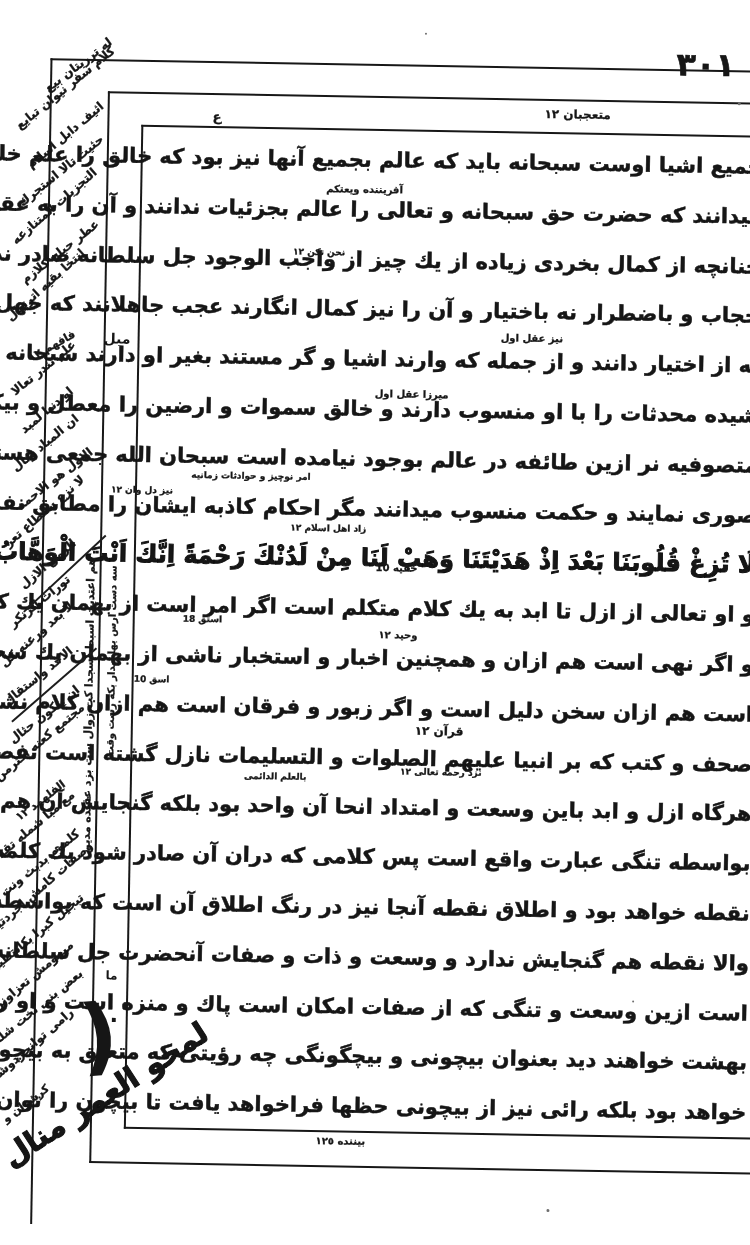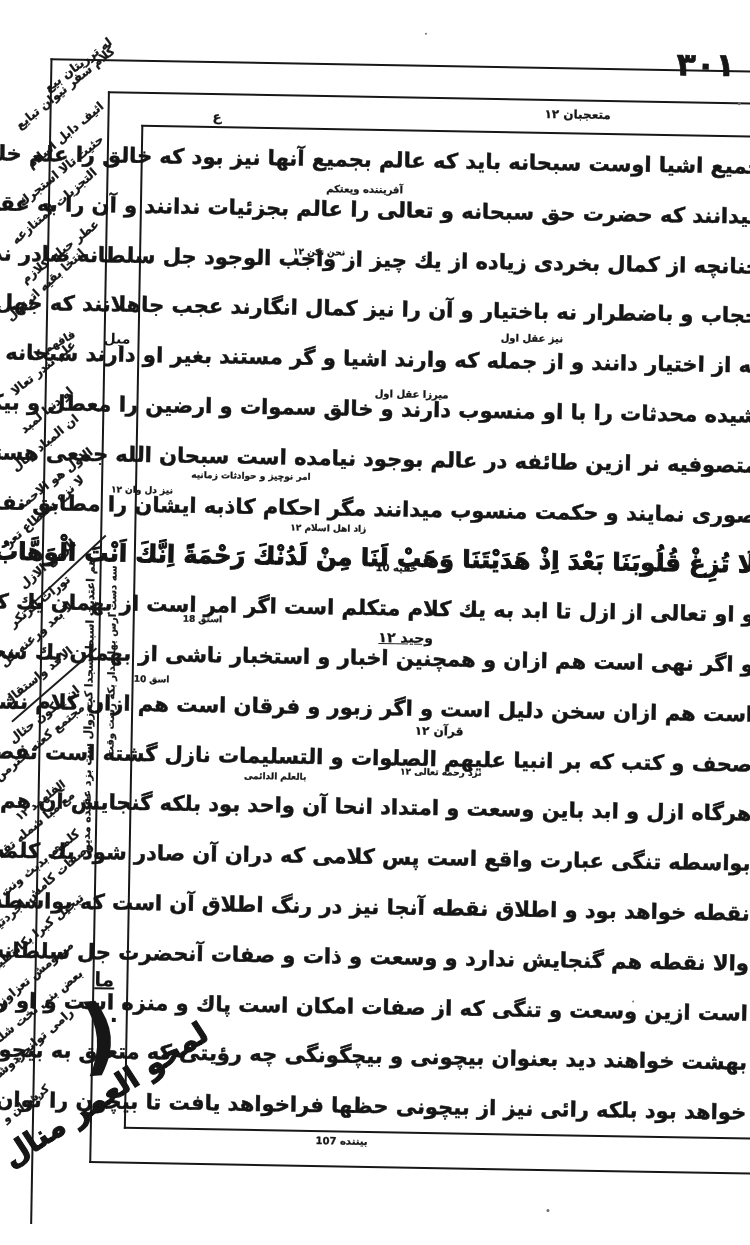--- a/index.html
+++ b/index.html
@@ -81,26 +81,26 @@
       <div class="gloss" style="left: 213px; top: 112px; font-size: 13px;">ع</div>
       <div class="gloss" style="left: 328px; top: 184px; font-size: 10px;">آفريننده ويعتكم</div>
       <div class="gloss" style="left: 296px; top: 248px; font-size: 9px;">نحن تكن ١٢</div>
       <div class="gloss" style="left: 505px; top: 330px; font-size: 10px;">نيز عقل اول</div>
       <div class="gloss" style="left: 380px; top: 388px; font-size: 10px;">ميرزا عقل اول</div>
       <div class="gloss" style="left: 198px; top: 473px; font-size: 9px;">امر نوچيز و حوادثات زمانيه</div>
       <div class="gloss" style="left: 118px; top: 489px; font-size: 9px;">نيز دل وان ١٢</div>
       <div class="gloss" style="left: 298px; top: 524px; font-size: 9px;">زاد اهل اسلام ١٢</div>
       <div class="gloss" style="left: 384px; top: 562px; font-size: 10px;">خفيه 10</div>
       <div class="gloss" style="left: 192px; top: 617px; font-size: 9px;">استق 18</div>
-      <div class="gloss" style="left: 388px; top: 629px; font-size: 14px; text-decoration: underline;">وحيد ١٢</div>
+      <div class="gloss" style="left: 388px; top: 629px; font-size: 10px;">وحيد ١٢</div>
       <div class="gloss" style="left: 144px; top: 678px; font-size: 9px;">اسق 10</div>
       <div class="gloss" style="left: 426px; top: 687px; font-size: 12px; margin-top: 36px;">قرآن ١٢</div>
       <div class="gloss" style="left: 256px; top: 773px; font-size: 9px;">بالعلم الدائمى</div>
       <div class="gloss" style="left: 412px; top: 766px; font-size: 9px;">نزد رحمه تعالى ١٢</div>
-      <div class="gloss" style="left: 334px; top: 1136px; font-size: 10px;">بيننده 107</div>
+      <div class="gloss" style="left: 334px; top: 1136px; font-size: 10px;">بيننده ١٢٥</div>
     </div>
   <div id="margin-layer">
       <div class="mnote" style="left: 46px; top: 88px; font-size: 12px; transform: rotate(-38deg);">له ترريتان بيع</div>
       <div class="mnote" style="left: 18px; top: 126px; font-size: 12px; transform: rotate(-40deg);">كلام سفر نيوان تبايع</div>
       <div class="mnote" style="left: 30px; top: 165px; font-size: 12px; transform: rotate(-41deg);">اثيف دابل اسلام</div>
       <div class="mnote" style="left: 22px; top: 203px; font-size: 12px; transform: rotate(-40deg);">حثيت تالا استجرك</div>
       <div class="mnote" style="left: 16px; top: 241px; font-size: 12px; transform: rotate(-42deg);">التجزيات المتنازعه</div>
       <div class="mnote" style="left: 26px; top: 280px; font-size: 12px; transform: rotate(-39deg);">عطر حبلج كلازم</div>
       <div class="mnote" style="left: 12px; top: 318px; font-size: 12px; transform: rotate(-43deg);">انتخا بقيه اترتيال</div>
       <div class="mnote" style="left: 34px; top: 358px; font-size: 11px; transform: rotate(-30deg);">فافهم ١٢</div>
@@ -124,21 +124,21 @@
       <div class="mnote" style="left: 8px; top: 1044px; font-size: 12px; transform: rotate(-40deg);">بعض بنى تخت شلك</div>
       <div class="mnote" style="left: 6px; top: 1082px; font-size: 12px; transform: rotate(-42deg);">رامى توانجردوشت</div>
       <div class="mnote" style="left: 22px; top: 1120px; font-size: 11px; transform: rotate(-38deg);">كرشران و</div>
       <div class="mdiv" style="left: 33px; top: 617px; width: 112px; transform: rotate(-44deg);"></div>
       <div class="mdiv" style="left: 23px; top: 727px; width: 112px; transform: rotate(-42deg);"></div>
     </div>
   <div id="gutter-layer">
       <div class="vnote" style="left: 92px; top: 908px; font-size: 11px; width: 345px;">هم اعتدبت اسبط اسجدا كت زوال ست بزد عقيده مدير</div>
       <div class="vnote" style="left: 114px; top: 868px; font-size: 10px; width: 298px;">سه دست ارس بها بيدار بكه رست وقت</div>
       <div class="gmark" style="left: 108px; top: 336px; font-size: 14px;">مبل</div>
-      <div class="gmark" style="left: 110px; top: 974px; font-size: 20px; text-decoration: underline;">ما</div>
+      <div class="gmark" style="left: 121px; top: 974px; font-size: 12px;">ما</div>
       <div class="gmark" style="left: 96px; top: 998px; font-size: 84px; transform: rotate(-6deg);">(</div>
       <div class="gmark" style="left: 126px; top: 1014px; font-size: 22px;">·</div>
     </div>
 
   <div id="footer-scrawl" style="left: 24px; top: 1148px; font-size: 30px; transform: rotate(-34deg);">لمحو العمر منال</div>
 
   <div class="speck" style="left:566px;top:1206px;width:3px;height:3px;"></div>
   <div class="speck" style="left:648px;top:996px;width:2px;height:2px;"></div>
   <div class="speck" style="left:424px;top:32px;width:2px;height:2px;"></div>
   <div class="speck" style="left:738px;top:96px;width:3px;height:3px;"></div>

